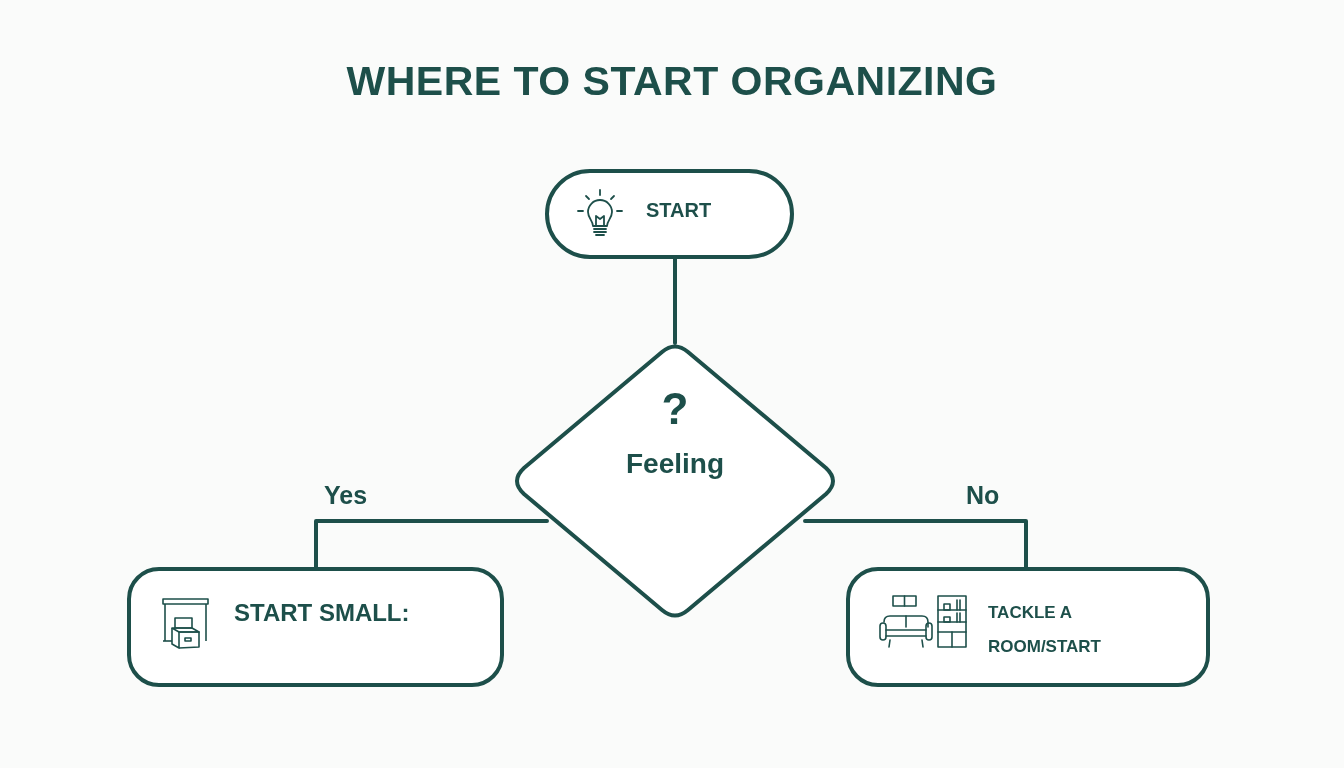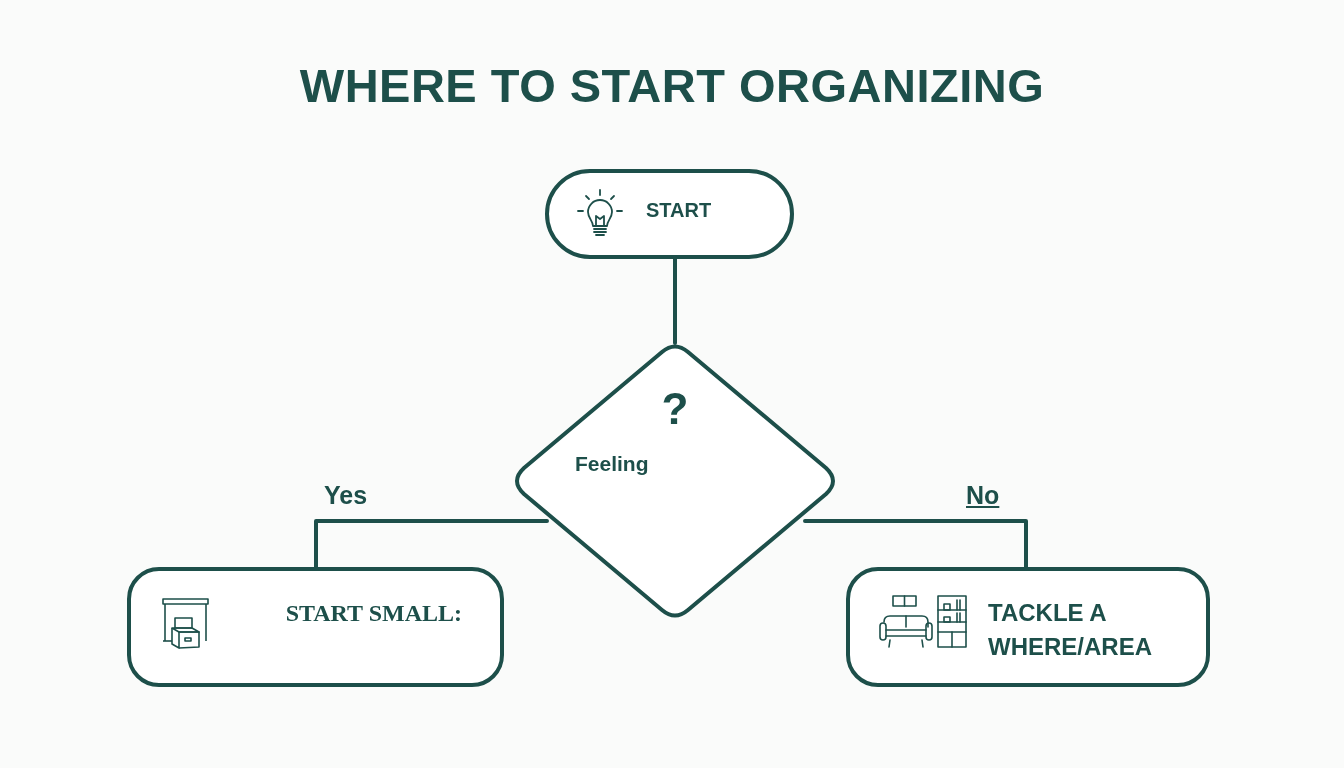--- a/index.html
+++ b/index.html
@@ -14,21 +14,21 @@
       position: relative;
       font-family: "Liberation Sans", "DejaVu Sans", sans-serif;
       color: #1d4f4a;
     }
     .title {
       position: absolute;
       left: 0;
       top: 58px;
       width: 1344px;
       text-align: center;
-      font-size: 47px;
+      font-size: 41px;
       font-weight: 700;
       letter-spacing: 0.5px;
       color: #1d4f4a;
     }
     svg.diagram {
       position: absolute;
       left: 0;
       top: 0;
     }
     .node-label {
@@ -45,46 +45,45 @@
       left: 675px;
       top: 384px;
       transform: translateX(-50%);
       font-size: 44px;
       font-weight: 900;
     }
     .decision-text {
       left: 575px;
       top: 447px;
       width: 200px;
-      text-align: left;
-      font-size: 21px;
+      text-align: center;
+      font-size: 28px;
       line-height: 34px;
     }
     .branch-label {
       position: absolute;
       font-size: 25px;
       font-weight: 700;
       color: #1d4f4a;
     }
     .yes-label { left: 324px; top: 481px; }
-    .no-label { left: 966px; top: 481px; text-decoration: underline; }
+    .no-label { left: 966px; top: 481px; }
     .left-text {
       left: 234px;
       top: 596px;
       width: 228px;
-      text-align: right;
+      text-align: left;
       font-size: 24px;
       line-height: 34px;
-      font-family: Liberation Serif, serif;
     }
     .left-text .line2 { font-weight: 700; }
     .right-text {
       left: 988px;
       top: 596px;
-      font-size: 24px;
+      font-size: 17px;
       line-height: 34px;
     }
     .line { display: block; white-space: nowrap; }
   </style>
 </head>
 <body>
 
 <div class="title">WHERE TO START ORGANIZING</div>
 
 <svg class="diagram" width="1344" height="768" viewBox="0 0 1344 768">
@@ -162,14 +161,14 @@
 
 <div class="branch-label yes-label">Yes</div>
 <div class="branch-label no-label">No</div>
 
 <div class="node-label left-text">
   <span class="line">START SMALL:</span>
 </div>
 
 <div class="node-label right-text">
   <span class="line">TACKLE A</span>
-  <span class="line">WHERE/AREA</span>
+  <span class="line">ROOM/START</span>
 </div>
 
 </body></html>

